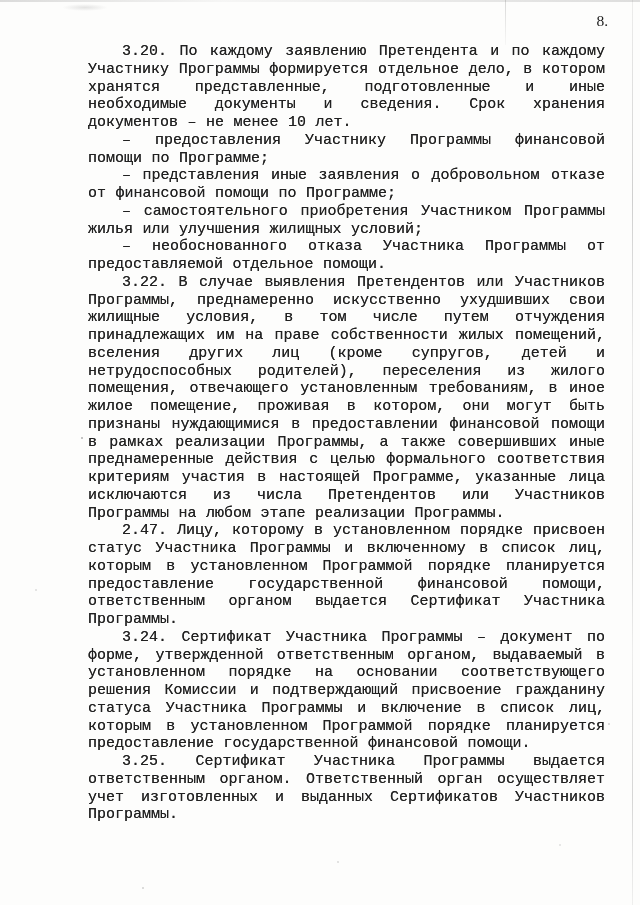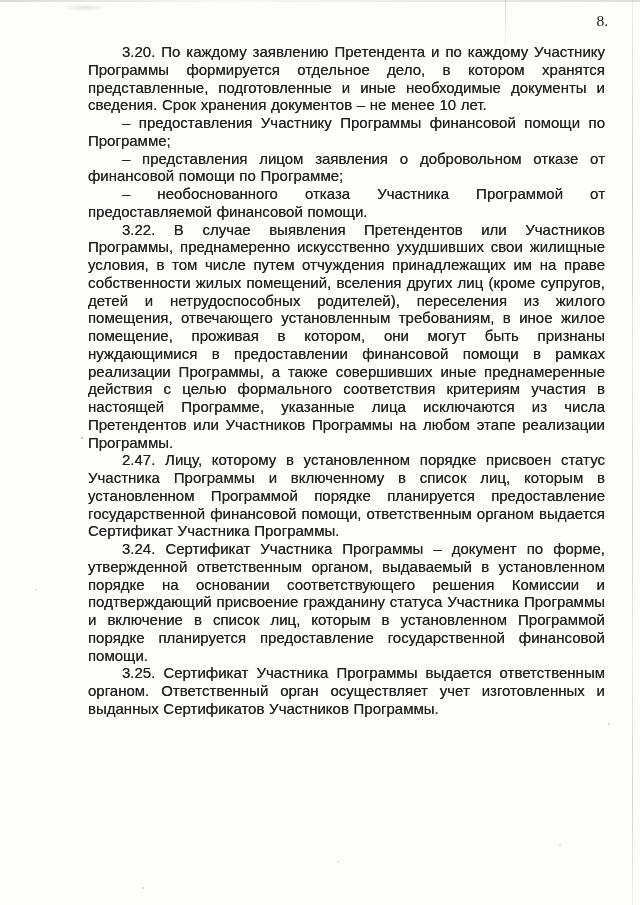--- a/index.html
+++ b/index.html
@@ -55,21 +55,21 @@
     right: 32px;
     font-family: "Liberation Serif", "DejaVu Serif", serif;
     font-size: 15.5px;
     color: var(--ink);
   }
   .text-body {
     position: absolute;
     left: 88px;
     top: 43px;
     width: 517px;
-    font-family: Liberation Sans, sans-serif;
+    font-family: Liberation Mono, monospace;
     font-size: 15px;
     line-height: 17.75px;
     color: var(--ink);
     text-align: justify;
     hyphens: auto;
     -webkit-hyphens: auto;
     word-spacing: 0.5px;
     text-shadow: 0 0 0.35px rgba(45,45,45,0.85);
   }
   .para { text-indent: 34px; }
@@ -79,20 +79,21 @@
 
 <div class="page">
   <div class="artifact top-edge"></div>
   <div class="artifact top-smudge"></div>
   <div class="artifact vline-right"></div>
   <div class="artifact vline-top"></div>
   <div class="page-number">8.</div>
   <div class="text-body" id="text-body">
       <p class="para">3.20. По каждому заявлению Претендента и по каждому Участнику Программы формируется отдельное дело, в котором хранятся представленные, подготовленные и иные необходимые документы и сведения. Срок хранения документов – не менее 10 лет.</p>
       <p class="para">– предоставления Участнику Программы финансовой помощи по Программе;</p>
-      <p class="para">– представления лицом заявления о добровольном отказе от финансовой помощи по Программе;</p>
-      <p class="para">– необоснованного отказа Участника Программой от предоставляемой финансовой помощи.</p>
+      <p class="para">– представления иные заявления о добровольном отказе от финансовой помощи по Программе;</p>
+      <p class="para">– самостоятельного приобретения Участником Программы жилья или улучшения жилищных условий;</p>
+      <p class="para">– необоснованного отказа Участника Программы от предоставляемой отдельное помощи.</p>
       <p class="para">3.22. В случае выявления Претендентов или Участников Программы, преднамеренно искусственно ухудшивших свои жилищные условия, в том числе путем отчуждения принадлежащих им на праве собственности жилых помещений, вселения других лиц (кроме супругов, детей и нетрудоспособных родителей), переселения из жилого помещения, отвечающего установленным требованиям, в иное жилое помещение, проживая в котором, они могут быть признаны нуждающимися в предоставлении финансовой помощи в рамках реализации Программы, а также совершивших иные преднамеренные действия с целью формального соответствия критериям участия в настоящей Программе, указанные лица исключаются из числа Претендентов или Участников Программы на любом этапе реализации Программы.</p>
       <p class="para">2.47. Лицу, которому в установленном порядке присвоен статус Участника Программы и включенному в список лиц, которым в установленном Программой порядке планируется предоставление государственной финансовой помощи, ответственным органом выдается Сертификат Участника Программы.</p>
       <p class="para">3.24. Сертификат Участника Программы – документ по форме, утвержденной ответственным органом, выдаваемый в установленном порядке на основании соответствующего решения Комиссии и подтверждающий присвоение гражданину статуса Участника Программы и включение в список лиц, которым в установленном Программой порядке планируется предоставление государственной финансовой помощи.</p>
       <p class="para">3.25. Сертификат Участника Программы выдается ответственным органом. Ответственный орган осуществляет учет изготовленных и выданных Сертификатов Участников Программы.</p>
     </div>
 </div>
 
 </body></html>

